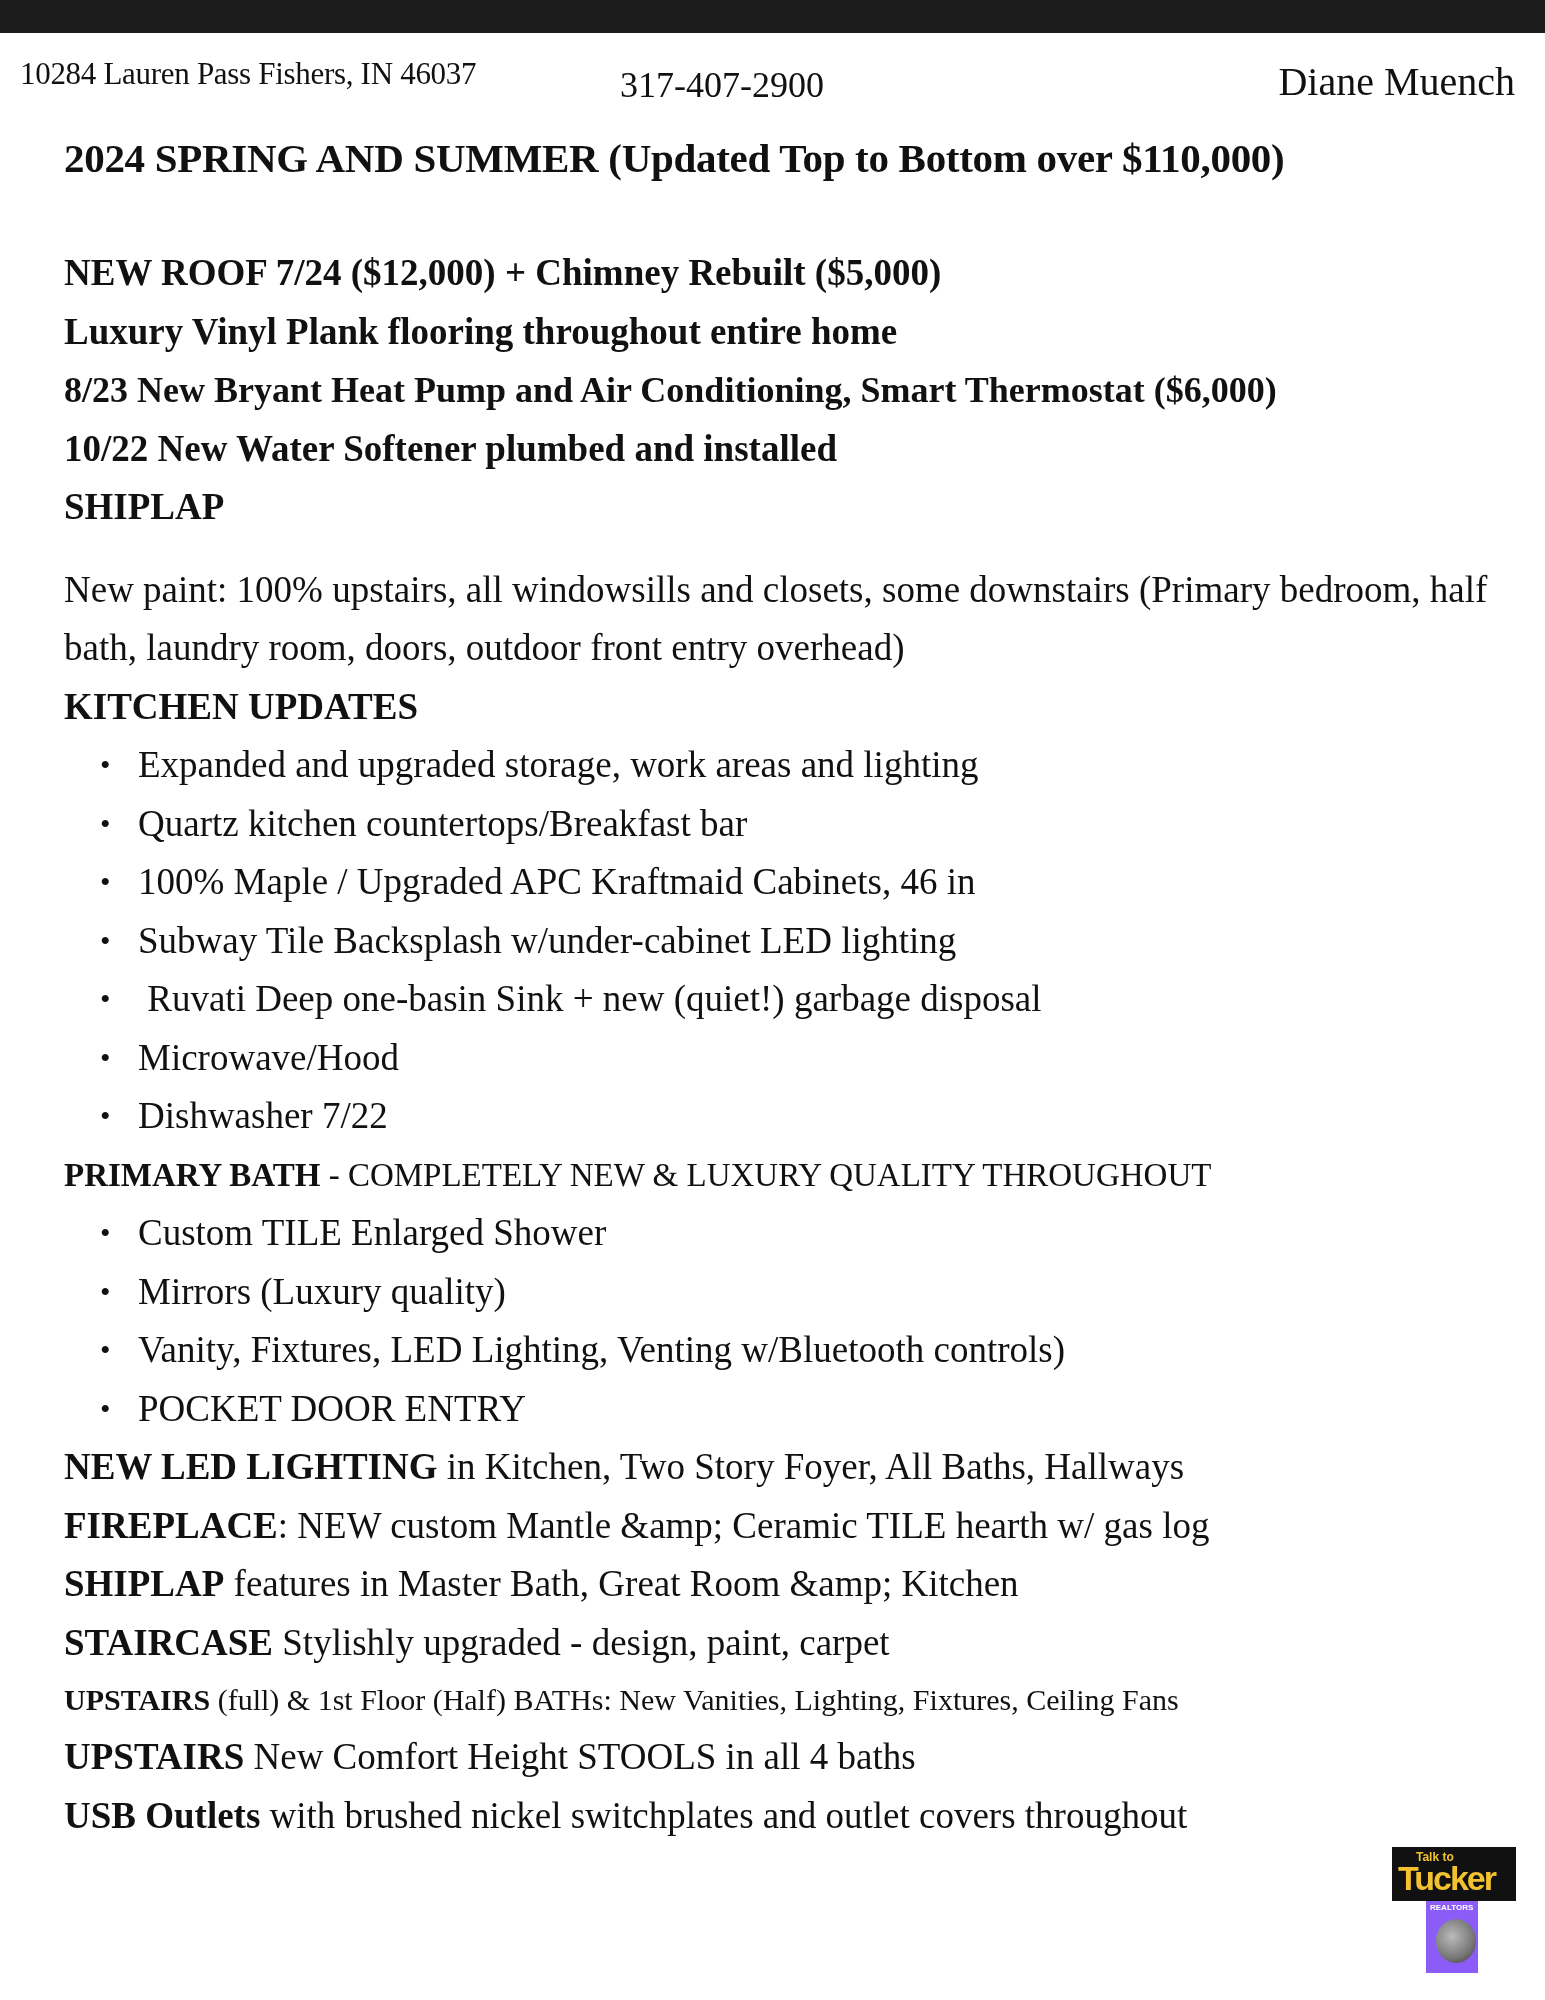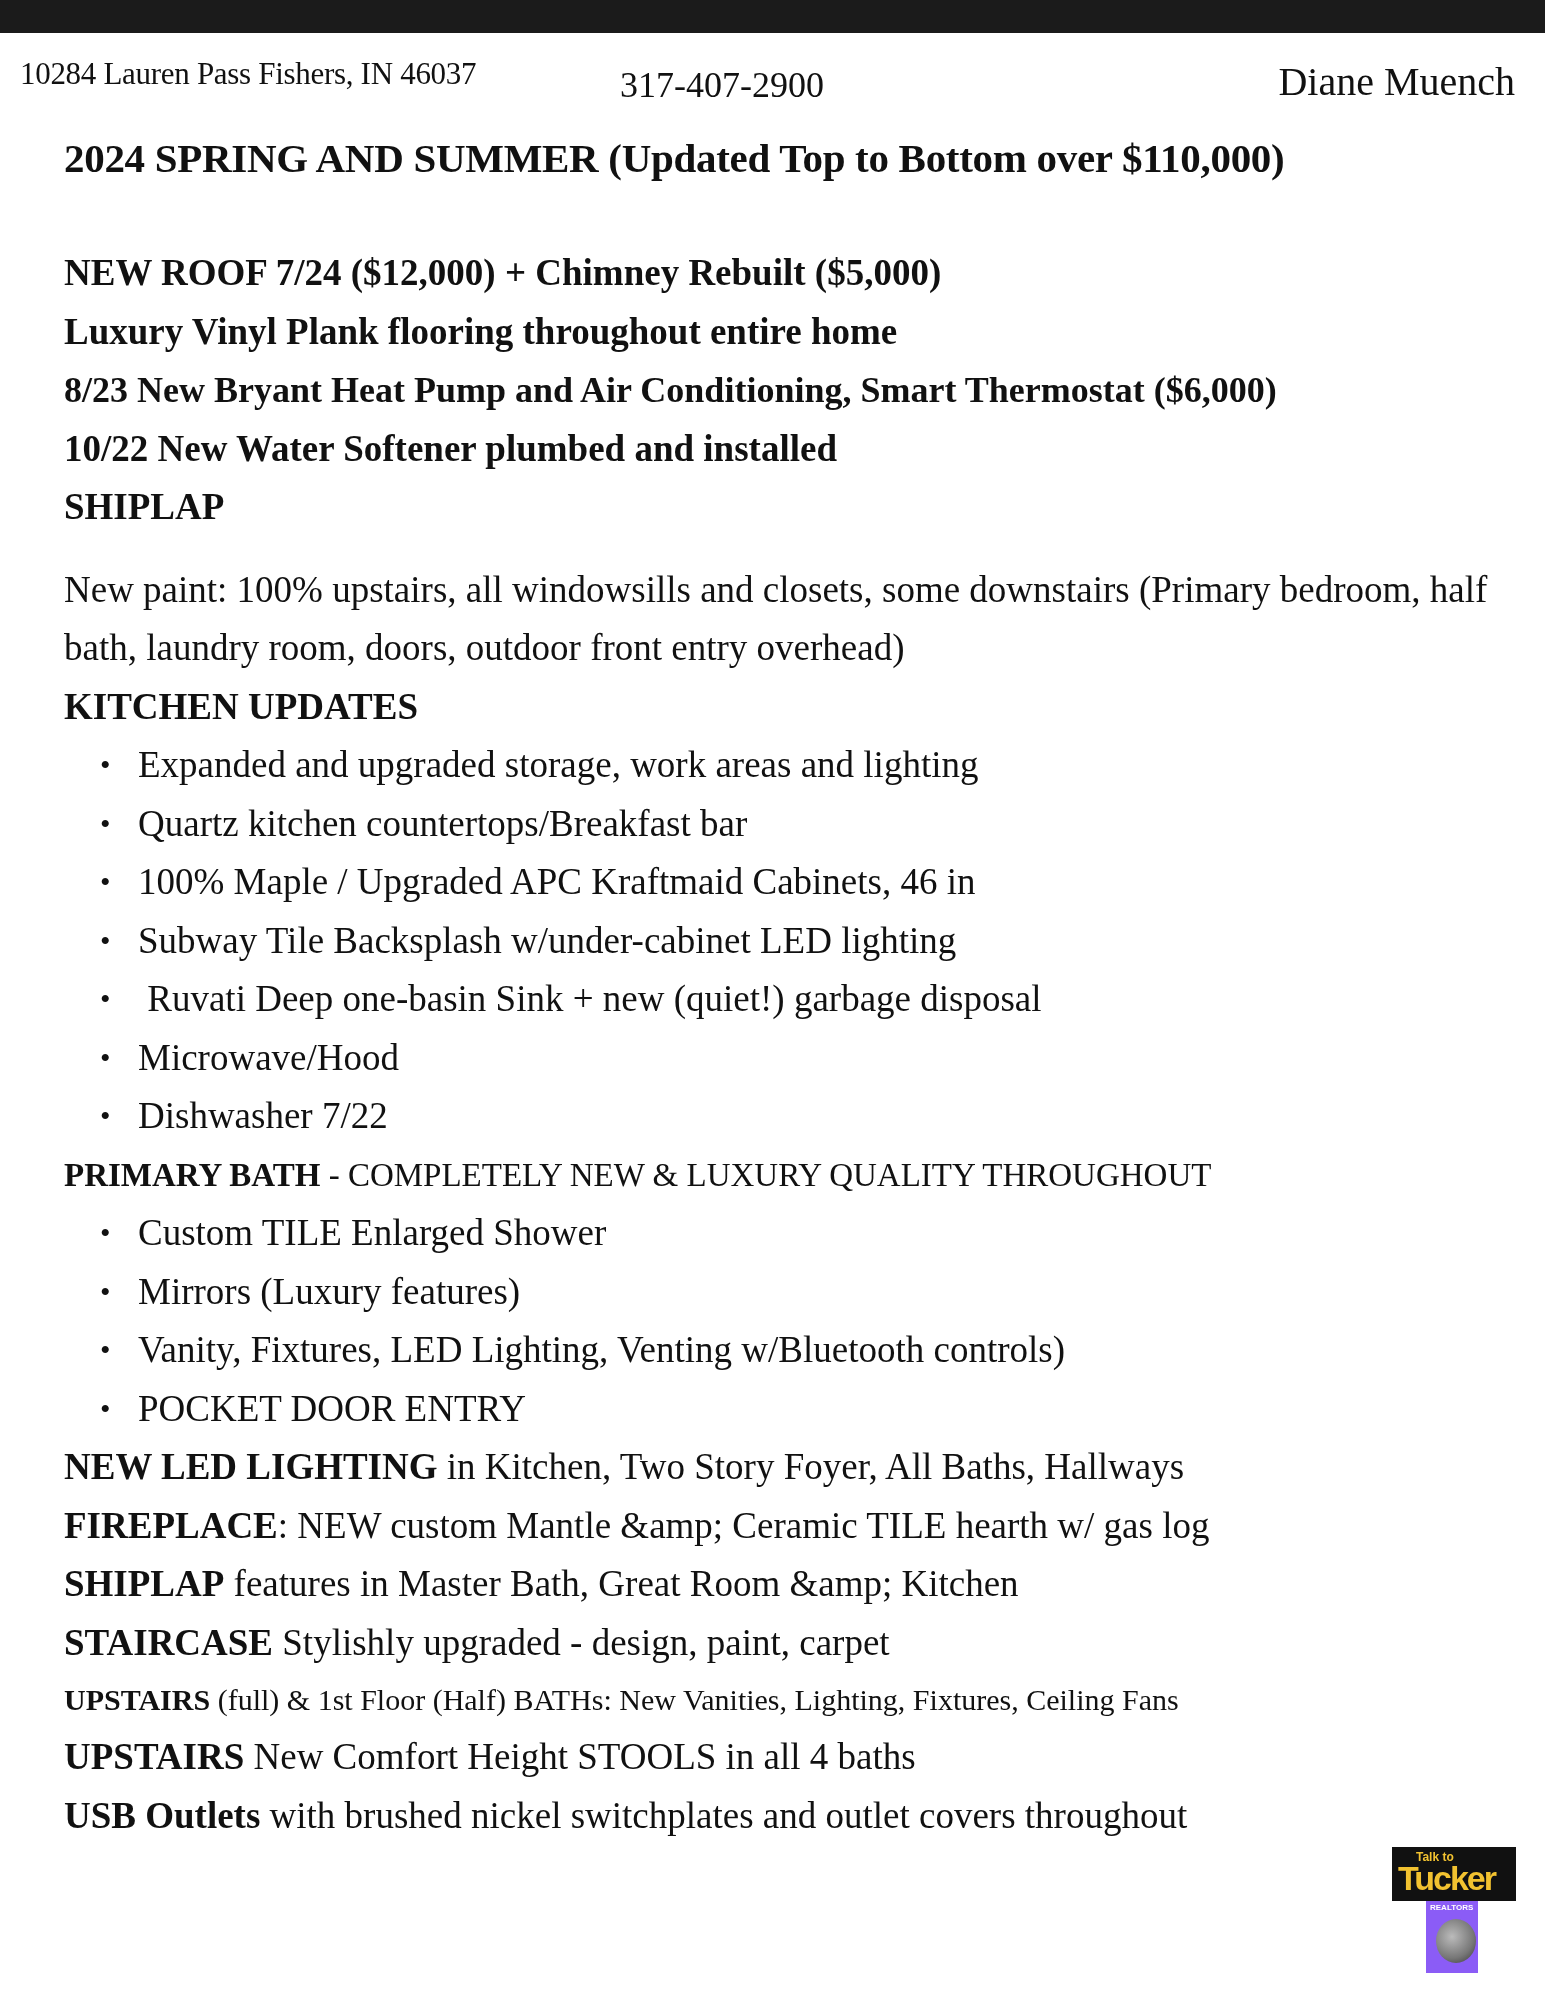--- a/index.html
+++ b/index.html
@@ -60,21 +60,21 @@
     <li><span class="bullet">•</span><span>100% Maple / Upgraded APC Kraftmaid Cabinets, 46 in</span></li>
     <li><span class="bullet">•</span><span>Subway Tile Backsplash w/under-cabinet LED lighting</span></li>
     <li><span class="bullet">•</span><span style="white-space:pre"> Ruvati Deep one-basin Sink + new (quiet!) garbage disposal</span></li>
     <li><span class="bullet">•</span><span>Microwave/Hood</span></li>
     <li><span class="bullet">•</span><span>Dishwasher 7/22</span></li>
   </ul>
 
   <div class="head small"><span>PRIMARY BATH</span><span class="rest" style="white-space:pre"> - COMPLETELY NEW &amp; LUXURY QUALITY THROUGHOUT</span></div>
   <ul class="items">
     <li><span class="bullet">•</span><span>Custom TILE Enlarged Shower</span></li>
-    <li><span class="bullet">•</span><span>Mirrors (Luxury features)</span></li>
+    <li><span class="bullet">•</span><span>Mirrors (Luxury quality)</span></li>
     <li><span class="bullet">•</span><span>Vanity, Fixtures, LED Lighting, Venting w/Bluetooth controls)</span></li>
     <li><span class="bullet">•</span><span>POCKET DOOR ENTRY</span></li>
   </ul>
 
   <div class="line"><span class="b">NEW LED LIGHTING</span><span style="white-space:pre"> in Kitchen, Two Story Foyer, All Baths, Hallways</span></div>
   <div class="line"><span class="b">FIREPLACE</span><span style="white-space:pre">: NEW custom Mantle &amp;amp; Ceramic TILE hearth w/ gas log</span></div>
   <div class="line"><span class="b">SHIPLAP</span><span style="white-space:pre"> features in Master Bath, Great Room &amp;amp; Kitchen</span></div>
   <div class="line"><span class="b">STAIRCASE</span><span style="white-space:pre"> Stylishly upgraded - design, paint, carpet</span></div>
   <div class="line small"><span class="b">UPSTAIRS</span><span style="white-space:pre"> (full) &amp; 1st Floor (Half) BATHs: New Vanities, Lighting, Fixtures, Ceiling Fans</span></div>
   <div class="line"><span class="b">UPSTAIRS</span><span style="white-space:pre"> New Comfort Height STOOLS in all 4 baths</span></div>

